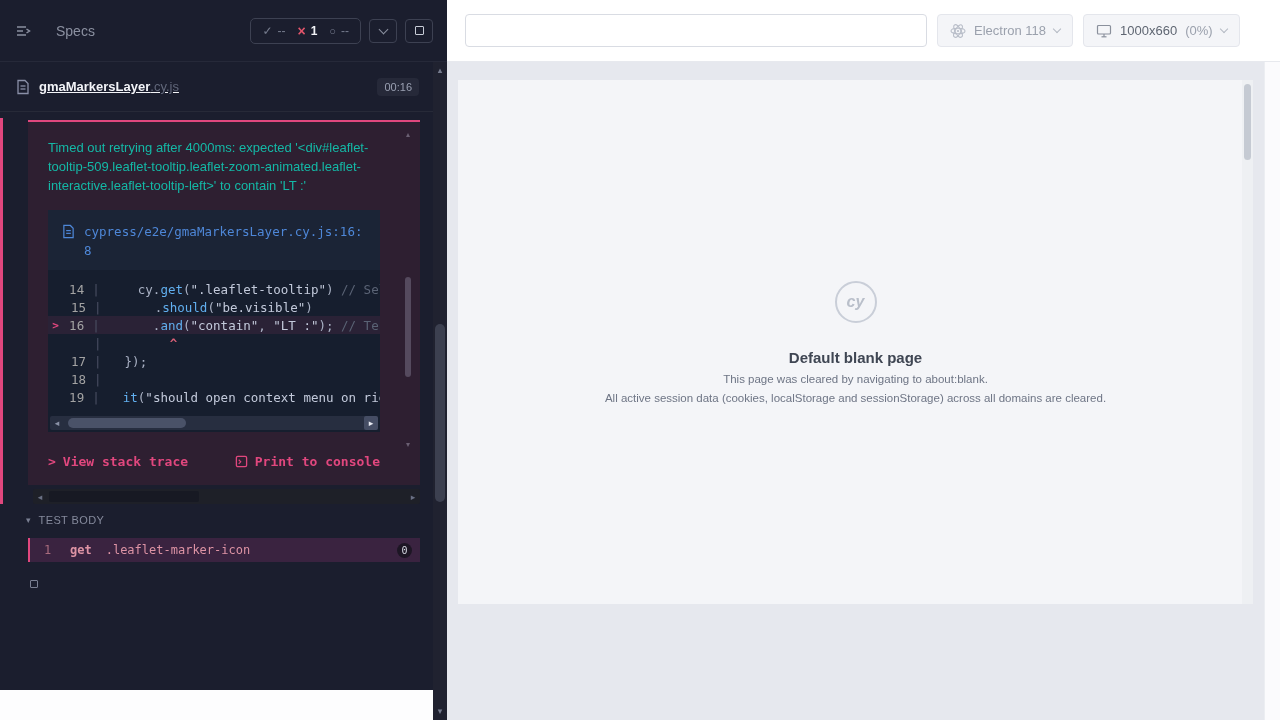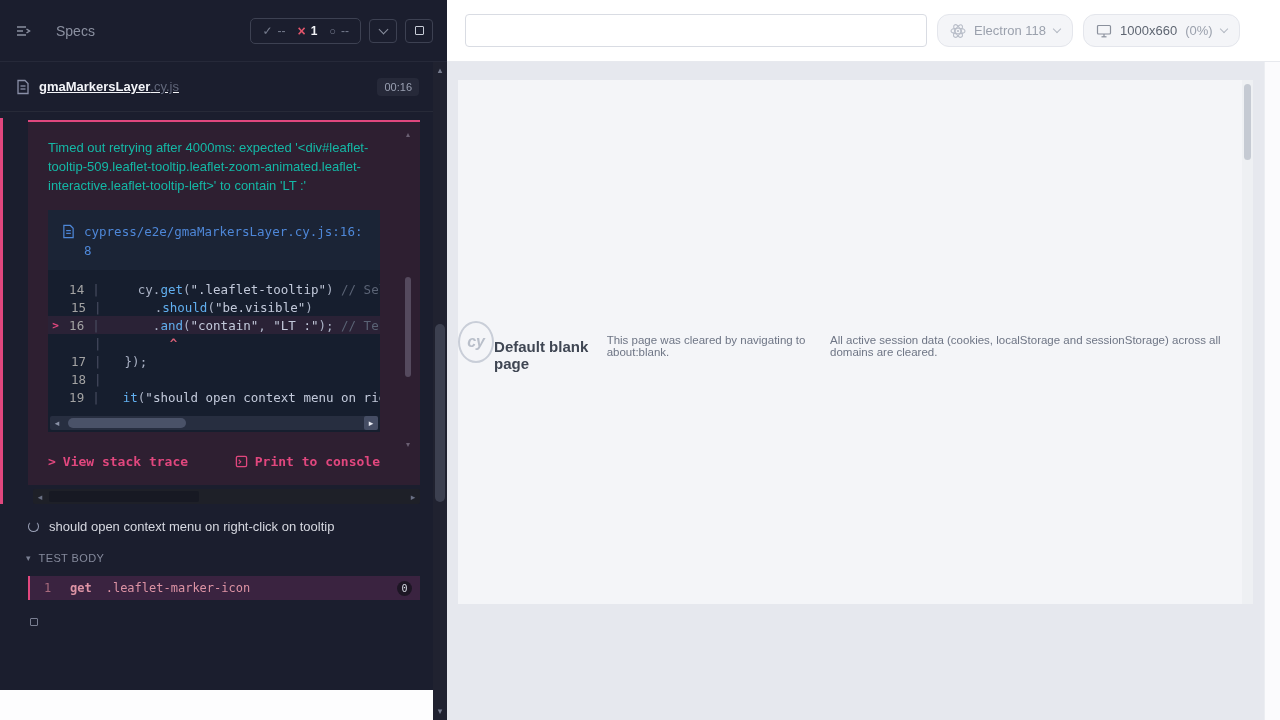--- a/index.html
+++ b/index.html
@@ -115,31 +115,31 @@
   .rvs-thumb { position:absolute; left:2px; width:10px; top:262px; height:178px;
     background:#3c4050; border-radius:5px; cursor:pointer; }
 
   
   .runner { flex:1; display:flex; flex-direction:column; height:720px; }
   .runner-header { height:62px; background:#fff; border-bottom:1px solid #e7e9ee;
     display:flex; align-items:center; padding:0 15px 0 18px; gap:10px; }
   .url-input { width:462px; height:33px; border:1px solid #d9dce3; border-radius:4px;
     padding:0 10px; font-size:13px; color:#4a5160; outline:none; }
   .hdr-select { height:33px; display:flex; align-items:center; gap:8px; padding:0 12px;
-    background:#f4f5f8; border:1px solid #e4e6ec; border-radius:12px; cursor:pointer; }
+    background:#f4f5f8; border:1px solid #e4e6ec; border-radius:4px; cursor:pointer; }
   .browser-label { color:#9ba1ad; font-size:13px; }
   .vp-size { color:#5f6672; font-size:13px; }
   .vp-scale { color:#9ba1ad; font-size:13px; }
   .sel-chev { width:6px; height:6px; border-right:1.4px solid #b4bac4; border-bottom:1.4px solid #b4bac4;
     transform:rotate(45deg); margin-top:-3px; }
 
   .runner-body { flex:1; display:flex; background:#e6e8ee; }
   .stage { flex:1; position:relative; }
   .aut-page { position:absolute; left:11px; top:18px; width:795px; height:524px;
-    background:#f4f5f8; display:flex; flex-direction:row; align-items:center; justify-content:center; }
+    background:#f4f5f8; display:flex; flex-direction:column; align-items:center; justify-content:center; }
   .cy-logo { width:42px; height:42px; border:2px solid #c9ced8; border-radius:50%;
     display:flex; align-items:center; justify-content:center; color:#b9bfca;
     font-size:16px; font-weight:700; font-style:italic; }
   .aut-title { margin-top:26px; color:#3f4653; font-size:15px; font-weight:600; }
   .aut-line { margin-top:7px; color:#6e7585; font-size:11.5px; }
   .aut-vscroll { position:absolute; right:0; top:0; width:11px; height:100%; background:#eef0f3; }
   .aut-vs-thumb { position:absolute; top:4px; left:2px; width:7px; height:76px;
     background:#c5cad3; border-radius:4px; cursor:pointer; }
   .right-gutter { width:16px; background:#fbfbfd; border-left:1px solid #eceef2; }
 
@@ -260,24 +260,20 @@
           </div>
         </div>
 
         <div class="attempt-hscroll">
           <span class="ahs-arrow ahs-left">◂</span>
           <span class="ahs-thumb"></span>
           <span class="ahs-arrow ahs-right">▸</span>
         </div>
       </div>
 
-      <div class="test-row">
-        <span class="spinner-ring"></span>
-        <span class="test-title">should open context menu on right-click on tooltip</span>
-      </div>
 
       <div class="test-body-hdr">
         <span class="tb-chev">▾</span>
         <span class="tb-label">TEST BODY</span>
       </div>
 
       <div class="command-row">
         <span class="cmd-num">1</span>
         <span class="cmd-method">get</span>
         <span class="cmd-target">.leaflet-marker-icon</span>

